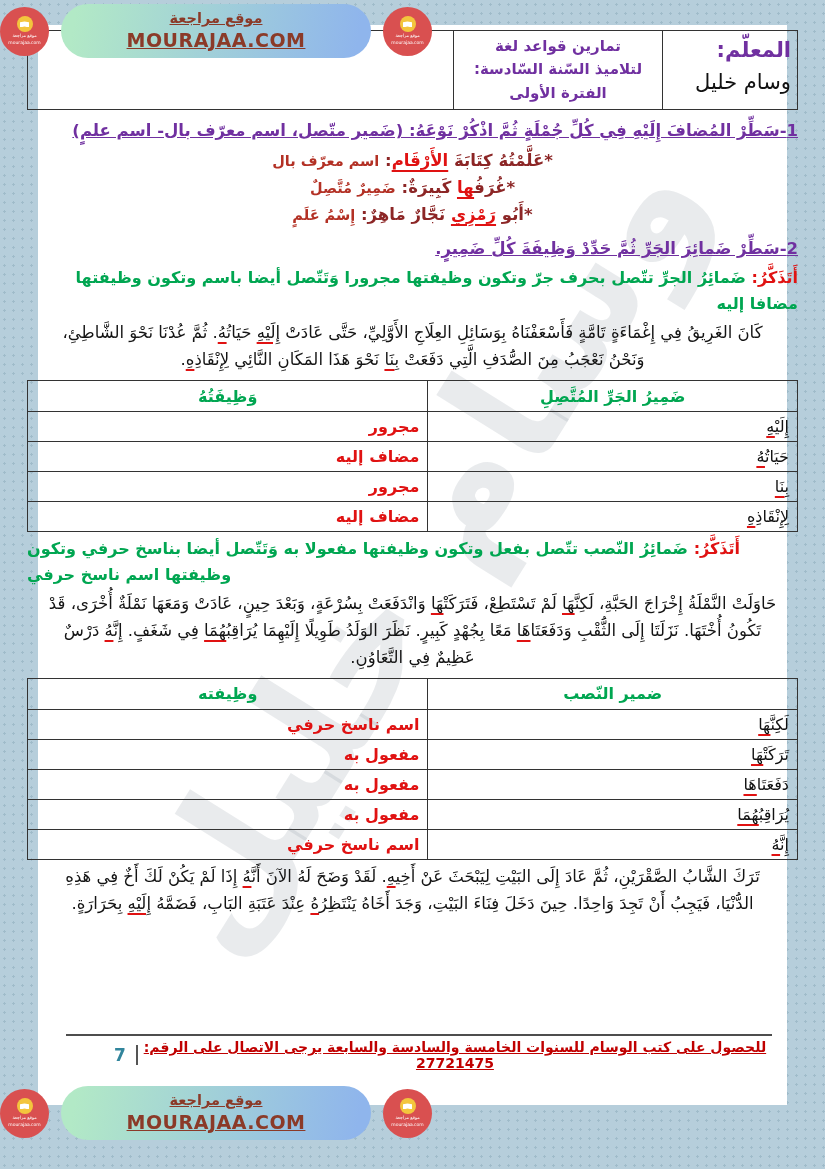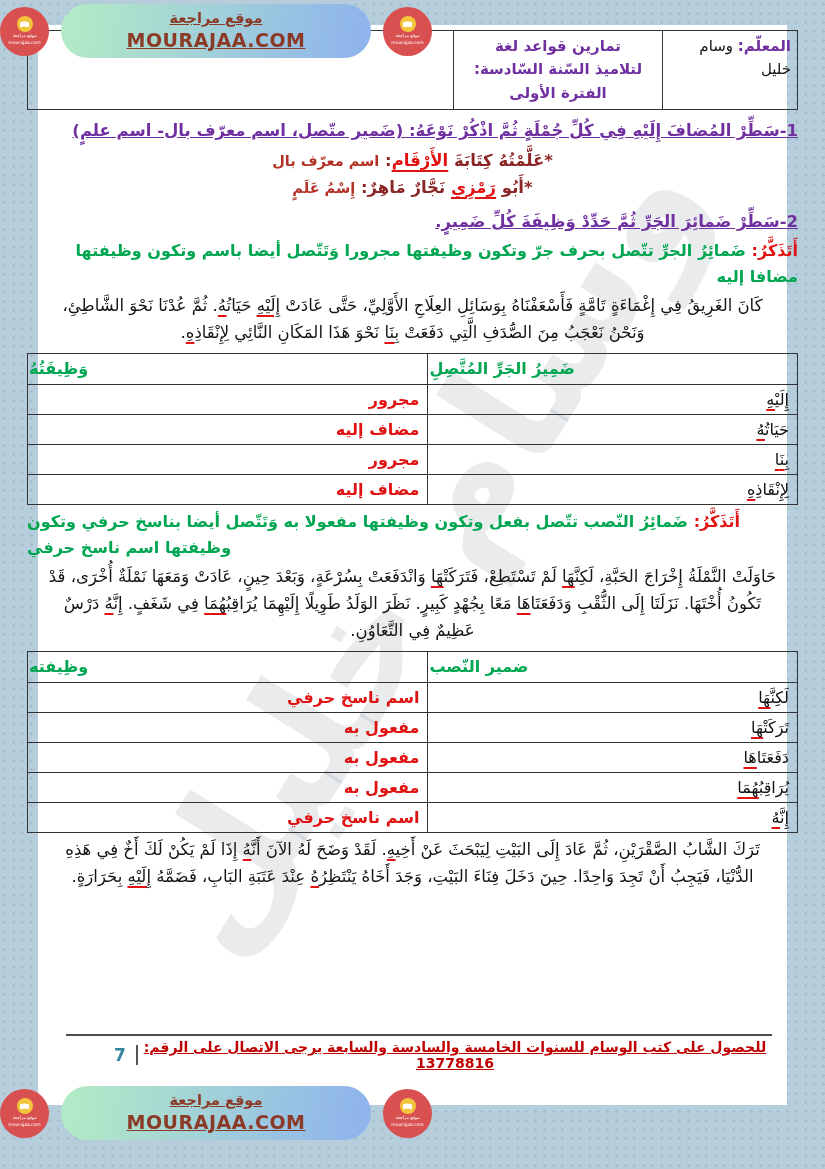--- a/index.html
+++ b/index.html
@@ -15,41 +15,41 @@
     position:absolute;left:40px;top:240px;width:760px;height:620px;
     display:flex;align-items:center;justify-content:center;
     transform:rotate(-58deg);font-size:165px;font-weight:bold;
     color:rgba(125,138,150,.17);white-space:nowrap;pointer-events:none;z-index:0;
   }
   .content{position:relative;z-index:1;padding:30px 27px 0;direction:rtl;text-align:right;}
 
   
   .header-table{width:100%;border-collapse:collapse;table-layout:fixed;direction:rtl;}
   .header-table td{border:1.5px solid #333;vertical-align:top;padding:4px 6px;height:70px;}
-  .cell-teacher{width:122px;font-size:15px;line-height:1.5;color:#111;}
+  .cell-teacher{width:122px;font-size:21px;line-height:1.5;color:#111;}
   .cell-teacher .lbl{color:var(--purple);font-weight:bold;}
   .cell-title{width:196px;text-align:center;color:var(--purple);font-weight:bold;font-size:15px;line-height:1.55;}
   .cell-correction{text-align:center;color:var(--red);font-weight:bold;font-size:16px;}
 
   .h{color:var(--purple);font-weight:bold;font-size:16.5px;line-height:1.5;margin:9px 0 3px;text-decoration:underline;}
   .ans-line{font-size:16.5px;line-height:1.65;color:var(--dark-red);font-weight:bold;text-align:center;}
   .ans-line .answer{color:var(--answer-red);font-size:14.5px;}
   .u{text-decoration:underline;text-decoration-color:var(--red);text-decoration-thickness:2px;text-underline-offset:4px;}
   .hot{color:var(--red);}
 
   .reminder{font-size:16px;font-weight:bold;line-height:1.6;margin:2px 0 4px;}
   .reminder .lbl{color:var(--red);}
   .reminder .txt{color:var(--green);}
   .center{text-align:left;}
 
   .para{color:#141414;font-size:16.5px;line-height:1.63;text-align:center;margin:3px 18px 6px;}
 
   .gtable{width:100%;border-collapse:collapse;margin:6px 0 4px;direction:rtl;}
   .gtable th,.gtable td{border:1.5px solid #333;}
-  .gtable th{color:var(--green);font-weight:bold;font-size:16px;height:28px;text-align:left;}
+  .gtable th{color:var(--green);font-weight:bold;font-size:16px;height:28px;text-align:center;}
   .gtable td{font-size:16px;height:27px;padding:1px 8px;}
   .gtable td.pron{width:48%;color:#111;text-align:right;}
   .gtable td.fn{color:var(--red);font-weight:bold;text-align:right;}
 
   
   .footer-rule{position:absolute;left:66px;top:1034px;width:706px;height:2px;background:#4d4d4d;z-index:2;}
   .footer{position:absolute;left:66px;top:1039px;width:706px;display:flex;direction:ltr;align-items:center;z-index:2;}
   .page-num{color:var(--teal);font-weight:bold;font-size:17px;padding:0 10px 0 48px;}
   .vbar{width:2px;height:20px;background:#555;}
   .contact{flex:1;direction:rtl;text-align:center;color:var(--footer-red);font-weight:bold;font-size:14px;text-decoration:underline;}
@@ -114,20 +114,21 @@
       <td class="cell-correction">
         <span>الإصلاح</span>
       </td>
     </tr>
   </tbody>
     </table>
 
   <div class="h">1-سَطِّرْ المُضافَ إِلَيْهِ فِي كُلِّ جُمْلَةٍ ثُمَّ اذْكُرْ نَوْعَهُ: (ضَمير متّصل، اسم معرّف بال- اسم علمٍ)</div>
   <div>
       <div class="ans-line"><span>*عَلَّمْتُهُ كِتَابَةَ </span><span class="u hot">الأَرْقَام</span><span>: </span><span class="answer">اسم معرّف بال</span></div>
+      <div class="ans-line"><span>*غُرَفُ</span><span class="u hot">ها</span><span> كَبِيرَةٌ: </span><span class="answer">ضَمِيرٌ مُتَّصِلٌ</span></div>
       <div class="ans-line"><span>*أَبُو </span><span class="u hot">رَمْزِي</span><span> نَجَّارٌ مَاهِرٌ: </span><span class="answer">إِسْمُ عَلَمٍ</span></div>
     </div>
 
   <div class="h">2-سَطِّرْ ضَمائِرَ الجَرِّ ثُمَّ حَدِّدْ وَظِيفَةَ كُلِّ ضَمِيرٍ.</div>
   <p class="reminder">
     <span class="lbl">أَتَذَكَّرُ:</span>
     <span class="txt">ضَمائِرُ الجرِّ تتّصل بحرف جرّ وتكون وظيفتها مجرورا وَتَتّصل أيضا باسم وتكون وظيفتها مضافا إليه</span>
   </p>
   <p class="para"><span>كَانَ الغَرِيقُ فِي إِغْمَاءَةٍ تَامَّةٍ فَأَسْعَفْنَاهُ بِوَسَائِلِ العِلَاجِ الأَوَّلِيِّ، حَتَّى عَادَتْ </span><span class="u">إِلَيْهِ</span><span> حَيَاتُ</span><span class="u">هُ</span><span>. ثُمَّ عُدْنَا نَحْوَ الشَّاطِئِ، وَنَحْنُ نَعْجَبُ مِنَ الصُّدَفِ الَّتِي دَفَعَتْ بِ</span><span class="u">نَا</span><span> نَحْوَ هَذَا المَكَانِ النَّائِي لِإِنْقَاذِ</span><span class="u">هِ</span><span>.</span></p>
   <table class="gtable">
@@ -194,21 +195,21 @@
     </table>
 
   <p class="para"><span>تَرَكَ الشَّابُ الصَّقْرَيْنِ، ثُمَّ عَادَ إِلَى البَيْتِ لِيَبْحَثَ عَنْ أَخِي</span><span class="u">هِ</span><span>. لَقَدْ وَضَحَ لَهُ الآنَ أَنَّ</span><span class="u">هُ</span><span> إِذَا لَمْ يَكُنْ لَكَ أَخٌ فِي هَذِهِ الدُّنْيَا، فَيَجِبُ أَنْ تَجِدَ وَاحِدًا. حِينَ دَخَلَ فِنَاءَ البَيْتِ، وَجَدَ أَخَاهُ يَنْتَظِرُ</span><span class="u">هُ</span><span> عِنْدَ عَتَبَةِ البَابِ، فَضَمَّهُ </span><span class="u">إِلَيْهِ</span><span> بِحَرَارَةٍ.</span></p>
 
 </div>
 
 <div class="footer-rule"></div>
 <div class="footer">
   <div class="page-num">7</div>
   <div class="vbar"></div>
-  <div class="contact">للحصول على كتب الوسام للسنوات الخامسة والسادسة والسابعة يرجى الاتصال على الرقم: 13778816</div>
+  <div class="contact">للحصول على كتب الوسام للسنوات الخامسة والسادسة والسابعة يرجى الاتصال على الرقم: 27721475</div>
 </div>
 
 <div class="banner bottom">
   <div class="logo">
     <div class="yc">
         <div class="book"></div>
       </div>
     <div class="lt">موقع مراجعة</div>
     <div class="lt">mourajaa.com</div>
   </div>

